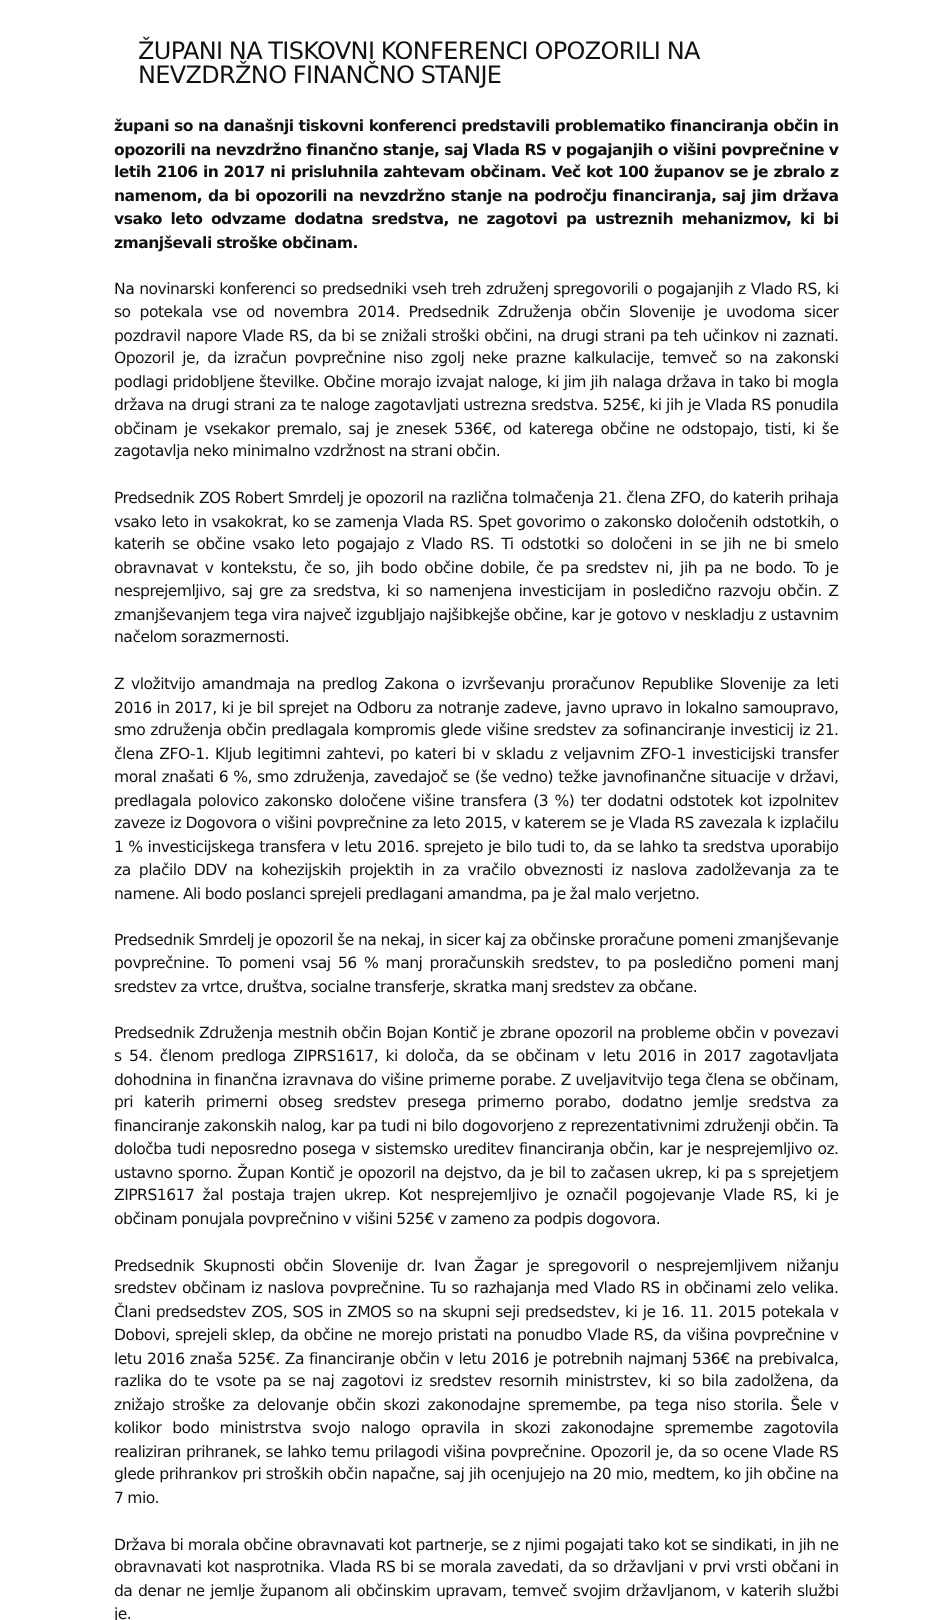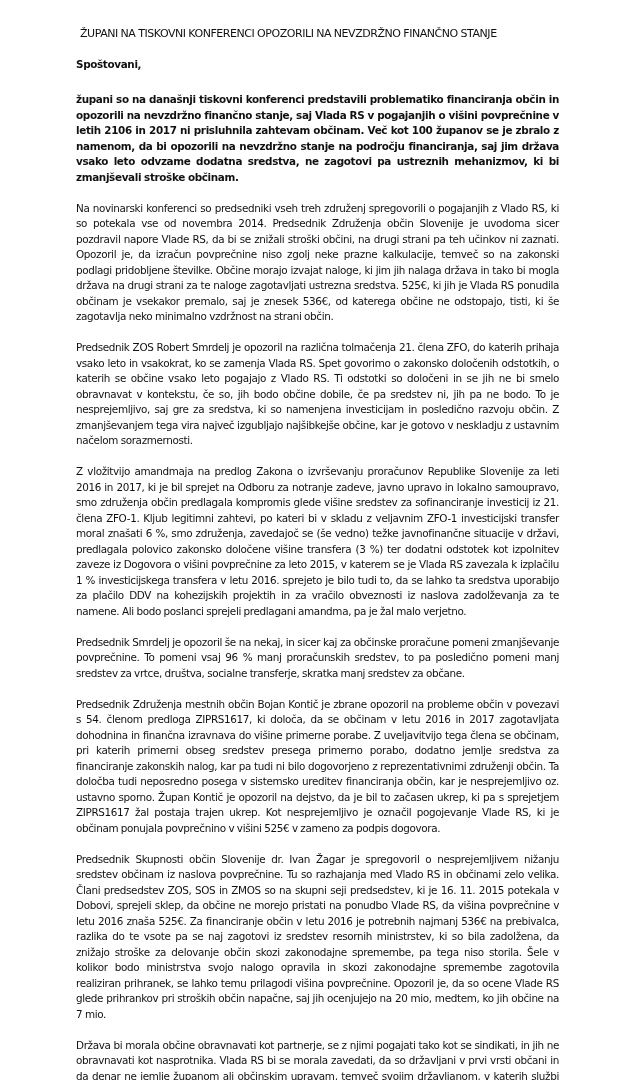--- a/index.html
+++ b/index.html
@@ -2,33 +2,32 @@
 <html><head>
 <meta charset="utf-8">
 <style>
   html, body { margin:0; padding:0; background:#ffffff; }
   body { width:632px; height:1080px; overflow:hidden; position:relative; }
   .page {
     position:absolute; left:76px; top:26px; width:483px;
     font-family:"DejaVu Sans", sans-serif; font-size:10.4px; color:#111;
     line-height:15.5px; letter-spacing:-0.35px; word-spacing:-0.3px;
   }
-  .title { margin:0 0 15px 4px; font-size:11px; letter-spacing:-0.45px; }
+  .title { margin:0 0 15px 16px; font-size:16px; letter-spacing:-0.45px; }
   .greeting { margin:0 0 15px 0; font-weight:bold; }
   p { margin:0 0 15.5px 0; text-align:justify; }
   p.lead { font-weight:bold;margin-top:20px; }
 </style>
 </head>
 <body>
 
 <div class="page">
   <div class="title">ŽUPANI NA TISKOVNI KONFERENCI OPOZORILI NA NEVZDRŽNO FINANČNO STANJE</div>
-  <div class="greeting">Spoštovani,</div>
   <p class="lead">župani so na današnji tiskovni konferenci predstavili problematiko financiranja občin in opozorili na nevzdržno finančno stanje, saj Vlada RS v pogajanjih o višini povprečnine v letih 2106 in 2017 ni prisluhnila zahtevam občinam. Več kot 100 županov se je zbralo z namenom, da bi opozorili na nevzdržno stanje na področju financiranja, saj jim država vsako leto odvzame dodatna sredstva, ne zagotovi pa ustreznih mehanizmov, ki bi zmanjševali stroške občinam.</p>
   <p>Na novinarski konferenci so predsedniki vseh treh združenj spregovorili o pogajanjih z Vlado RS, ki so potekala vse od novembra 2014. Predsednik Združenja občin Slovenije je uvodoma sicer pozdravil napore Vlade RS, da bi se znižali stroški občini, na drugi strani pa teh učinkov ni zaznati. Opozoril je, da izračun povprečnine niso zgolj neke prazne kalkulacije, temveč so na zakonski podlagi pridobljene številke. Občine morajo izvajat  naloge, ki jim jih nalaga država in tako bi mogla država na drugi strani za te naloge zagotavljati ustrezna sredstva. 525€, ki jih je Vlada RS ponudila občinam je vsekakor premalo, saj je znesek 536€, od katerega občine ne odstopajo, tisti, ki še zagotavlja neko minimalno vzdržnost na strani občin.</p>
   <p>Predsednik ZOS Robert Smrdelj je opozoril na različna tolmačenja 21. člena ZFO, do katerih prihaja vsako leto in vsakokrat, ko se zamenja Vlada RS. Spet govorimo o zakonsko določenih odstotkih, o katerih se občine vsako leto pogajajo z Vlado RS. Ti odstotki so določeni in se jih ne bi smelo obravnavat v kontekstu, če so, jih bodo občine dobile, če pa sredstev ni, jih pa ne bodo. To je nesprejemljivo, saj gre za sredstva, ki so namenjena investicijam in posledično razvoju občin. Z zmanjševanjem tega vira največ izgubljajo najšibkejše občine, kar je gotovo v neskladju z ustavnim načelom sorazmernosti.</p>
   <p>Z vložitvijo amandmaja na predlog Zakona o izvrševanju proračunov Republike Slovenije za leti 2016 in 2017, ki je bil sprejet na Odboru za notranje zadeve, javno upravo in lokalno samoupravo, smo združenja občin predlagala kompromis glede višine sredstev za sofinanciranje investicij iz 21. člena ZFO-1. Kljub legitimni zahtevi, po kateri bi v skladu z veljavnim ZFO-1 investicijski transfer moral znašati 6 %, smo združenja, zavedajoč se (še vedno) težke javnofinančne situacije v državi, predlagala polovico zakonsko določene višine transfera (3 %) ter dodatni odstotek kot izpolnitev zaveze iz Dogovora o višini povprečnine za leto 2015, v katerem se je Vlada RS zavezala k izplačilu 1 % investicijskega transfera v letu 2016. sprejeto je bilo tudi to, da se lahko ta sredstva uporabijo za plačilo DDV na kohezijskih projektih in za vračilo obveznosti iz naslova zadolževanja za te namene. Ali bodo poslanci sprejeli predlagani amandma, pa je žal malo verjetno.</p>
-  <p>Predsednik Smrdelj je opozoril še na nekaj, in sicer kaj za občinske proračune pomeni zmanjševanje povprečnine. To pomeni vsaj 96 % manj proračunskih sredstev, to pa posledično pomeni manj sredstev za vrtce, društva, socialne transferje, skratka manj sredstev za občane.</p>
+  <p>Predsednik Smrdelj je opozoril še na nekaj, in sicer kaj za občinske proračune pomeni zmanjševanje povprečnine. To pomeni vsaj 56 % manj proračunskih sredstev, to pa posledično pomeni manj sredstev za vrtce, društva, socialne transferje, skratka manj sredstev za občane.</p>
   <p>Predsednik Združenja mestnih občin Bojan Kontič je zbrane opozoril na probleme občin v povezavi s 54. členom predloga ZIPRS1617, ki določa, da se občinam v letu 2016 in 2017 zagotavljata dohodnina in finančna izravnava do višine primerne porabe. Z uveljavitvijo tega člena se občinam, pri katerih primerni obseg sredstev presega primerno porabo, dodatno jemlje sredstva za financiranje zakonskih nalog, kar pa tudi ni bilo dogovorjeno z reprezentativnimi združenji občin. Ta določba tudi neposredno posega v sistemsko ureditev financiranja občin, kar je nesprejemljivo oz. ustavno sporno. Župan Kontič je opozoril na dejstvo, da je bil to začasen ukrep, ki pa s sprejetjem ZIPRS1617 žal postaja trajen ukrep. Kot nesprejemljivo je označil pogojevanje Vlade RS, ki je občinam ponujala povprečnino v višini 525€ v zameno za podpis dogovora.</p>
   <p>Predsednik Skupnosti občin Slovenije dr. Ivan Žagar je spregovoril o nesprejemljivem nižanju sredstev občinam iz naslova povprečnine. Tu so razhajanja med Vlado RS in občinami zelo velika. Člani predsedstev ZOS, SOS in ZMOS so na skupni seji predsedstev, ki je 16. 11. 2015 potekala v Dobovi, sprejeli sklep, da občine ne morejo pristati na ponudbo Vlade RS, da višina povprečnine v letu 2016 znaša 525€. Za financiranje občin v letu 2016 je potrebnih najmanj 536€ na prebivalca, razlika do te vsote pa se naj zagotovi iz sredstev resornih ministrstev, ki so bila zadolžena, da znižajo stroške za delovanje občin skozi zakonodajne spremembe, pa tega niso storila. Šele v kolikor bodo ministrstva svojo nalogo opravila in skozi zakonodajne spremembe zagotovila realiziran prihranek, se lahko temu prilagodi višina povprečnine. Opozoril je, da so ocene Vlade RS glede prihrankov pri stroških občin napačne, saj jih ocenjujejo na 20 mio, medtem, ko jih občine na 7 mio.</p>
   <p>Država bi morala občine obravnavati kot partnerje, se z njimi pogajati tako kot se sindikati, in jih ne obravnavati kot nasprotnika. Vlada RS bi se morala zavedati, da so državljani v prvi vrsti občani in da denar ne jemlje županom ali občinskim upravam, temveč svojim državljanom, v katerih službi je.</p>
 
 </div>
 
 </body></html>

